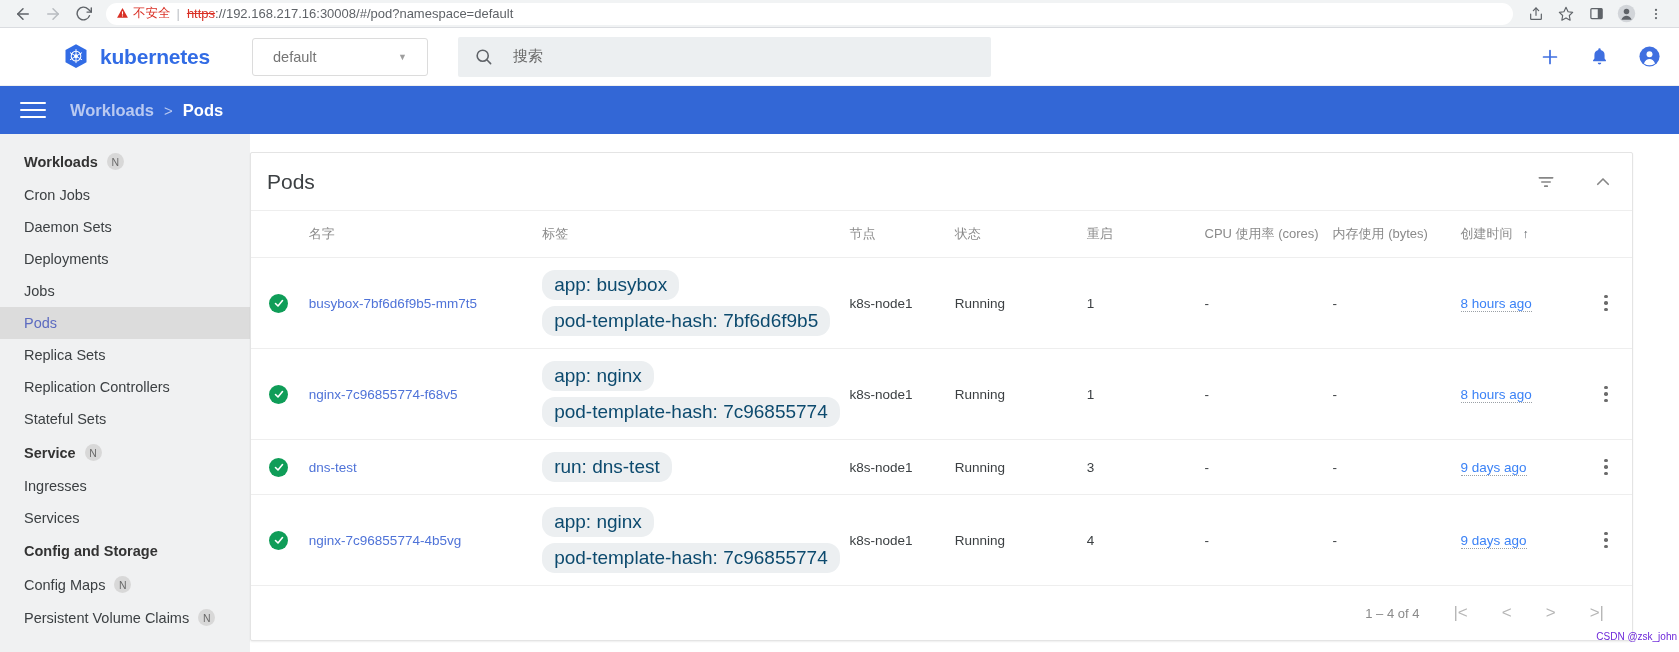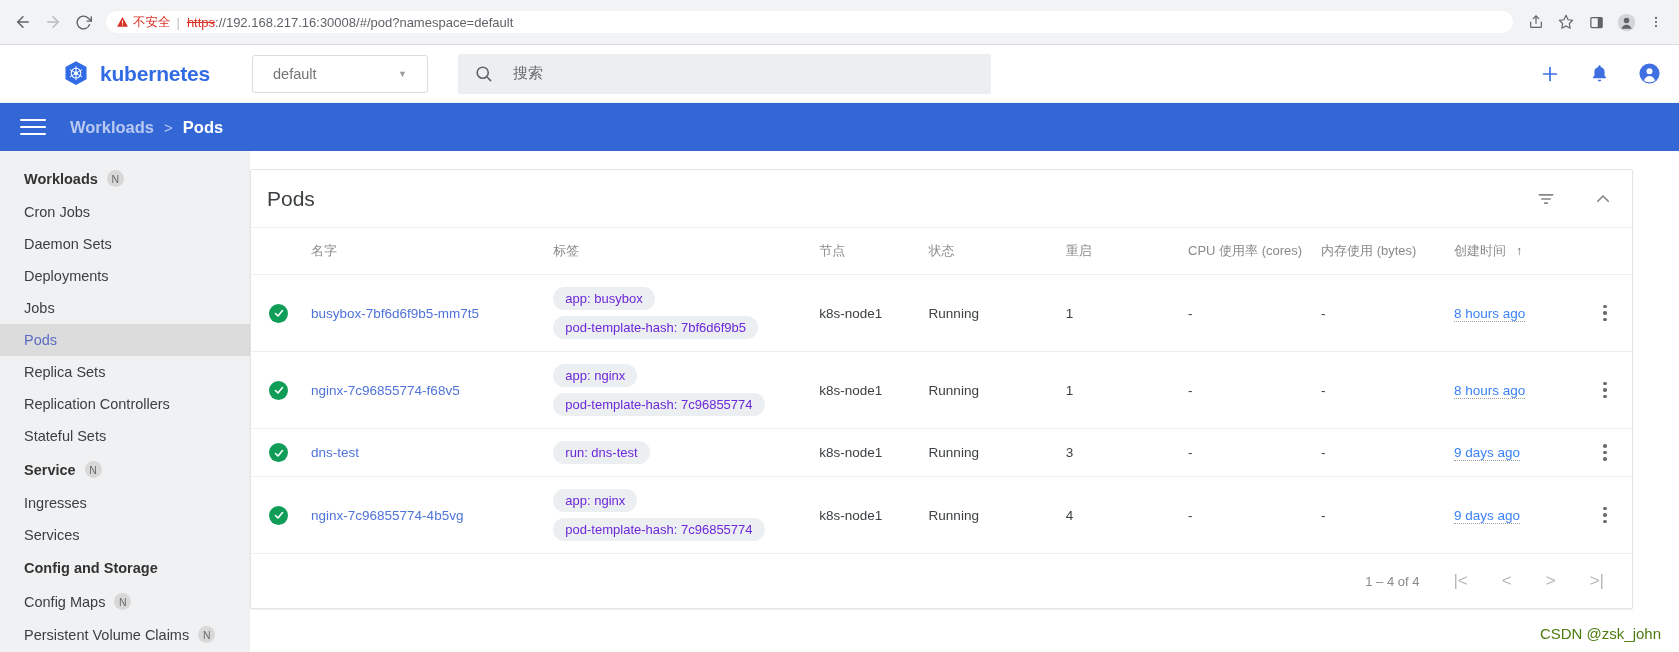--- a/index.html
+++ b/index.html
@@ -5,21 +5,21 @@
   * { box-sizing: border-box; margin: 0; padding: 0; }
   html, body {
     width: 1679px; height: 652px;
     font-family: "Liberation Sans", sans-serif;
     background: #ffffff;
     overflow: hidden;
   }
 
   
   .browser-bar {
-    height: 45px;
+    height: 28px;
     background: #f1f3f4;
     display: flex;
     align-items: center;
     padding: 0 8px;
     border-bottom: 1px solid #dadce0;
   }
   .nav-btn {
     width: 30px; height: 24px;
     display: flex; align-items: center; justify-content: center;
     color: #5f6368;
@@ -206,24 +206,24 @@
   .ok-badge {
     width: 19px; height: 19px; border-radius: 50%;
     background: #0f9d58;
     display: inline-flex; align-items: center; justify-content: center;
     color: #fff; font-size: 12px; line-height: 1;
   }
   .pod-link { color: #4f73d8; text-decoration: none; font-size: 13.5px; }
   .chip {
     display: inline-block;
     background: #eceff1;
-    color: #6d28d9;
+    color: #0c4a6e;
     border-radius: 13px;
     padding: 4px 12px;
-    font-size: 13px;
+    font-size: 19px;
     margin: 3px 0;
     white-space: nowrap;
   }
   .ts { border-bottom: 1px dotted #9aa0a6; color:#3b82f6; }
   .kebab {
     display: flex; flex-direction: column; align-items: center; gap: 3px;
     cursor: pointer;
   }
   .kebab i { width: 3.5px; height: 3.5px; border-radius: 50%; background: #6b6b6b; display:block; }
 
@@ -232,23 +232,23 @@
     display: flex; align-items: center; justify-content: flex-end;
     padding-right: 28px;
     gap: 34px;
     font-size: 13px;
     color: #8a8a8a;
   }
   .pager-btn { color: #b6b6b6; font-size: 17px; cursor: pointer; user-select:none; }
 
   .watermark {
     position: absolute;
-    right: 18px; bottom: 10px;
-    font-size: 15px;
-    color: #4d7c0f;
+    right: 2px; bottom: 10px;
+    font-size: 10px;
+    color: #6d28d9;
   }
 </style>
 </head>
 <body>
 
 <div class="browser-bar">
   <div class="nav-btn">
     <svg width="18" height="18" viewBox="0 0 24 24" fill="none" stroke="currentColor" stroke-width="2" stroke-linecap="round" stroke-linejoin="round">
         <line x1="19" y1="12" x2="5" y2="12"></line>
         <polyline points="12 19 5 12 12 5"></polyline>

